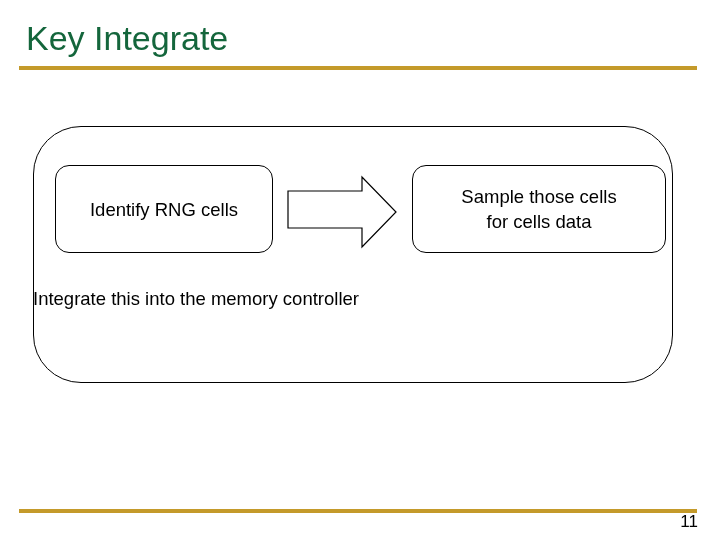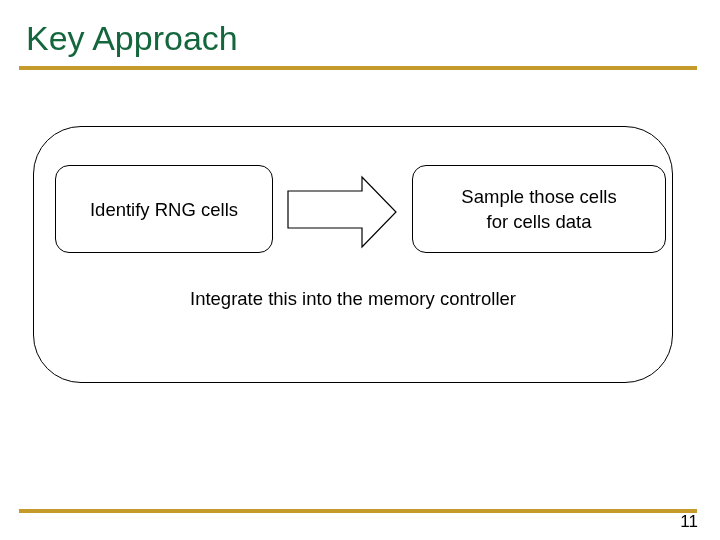--- a/index.html
+++ b/index.html
@@ -123,33 +123,33 @@
     width: 112px;
     height: 74px;
   }
 
   
   #integrate-note {
     position: absolute;
     left: 33px;
     top: 286px;
     width: 640px;
-    text-align: center;
+    text-align: left;
     font-size: 18.5px;
     line-height: 26px;
     color: #000000;
     white-space: nowrap;
   }
 </style>
 </head>
 <body>
 
 <div id="slide">
 
-  <div id="slide-title">Key Approach</div>
+  <div id="slide-title">Key Integrate</div>
 
   <div class="rule" id="title-rule"></div>
 
   <div id="diagram">
 
     <div id="outer-container"></div>
 
     <div class="process-box" id="box-identify">
       <span class="box-label">Identify RNG cells</span>
     </div>

